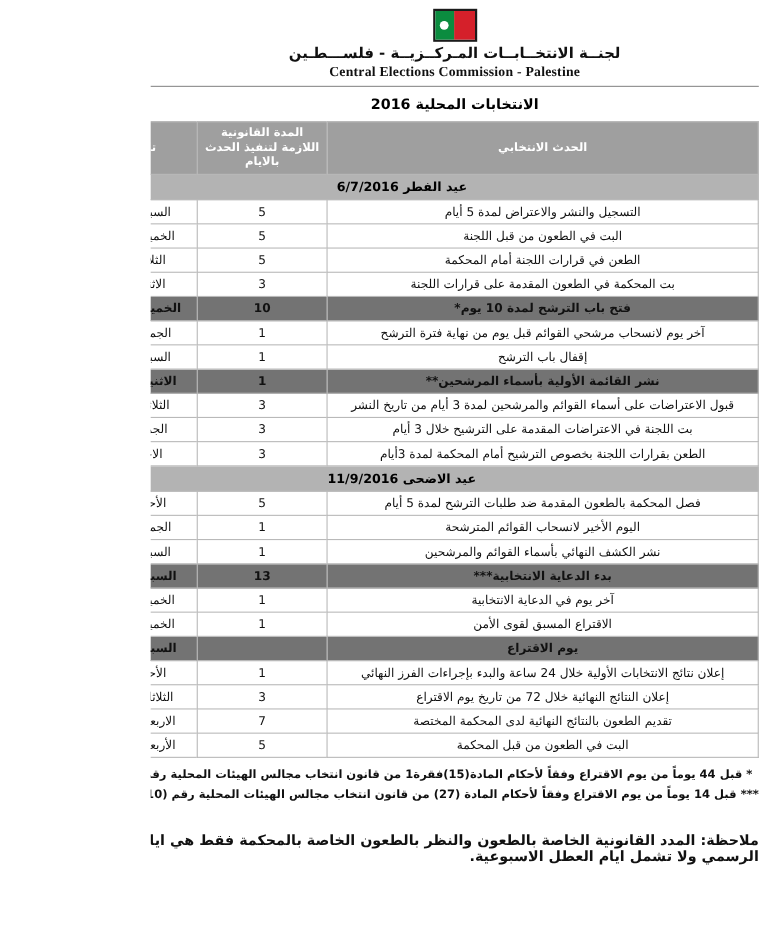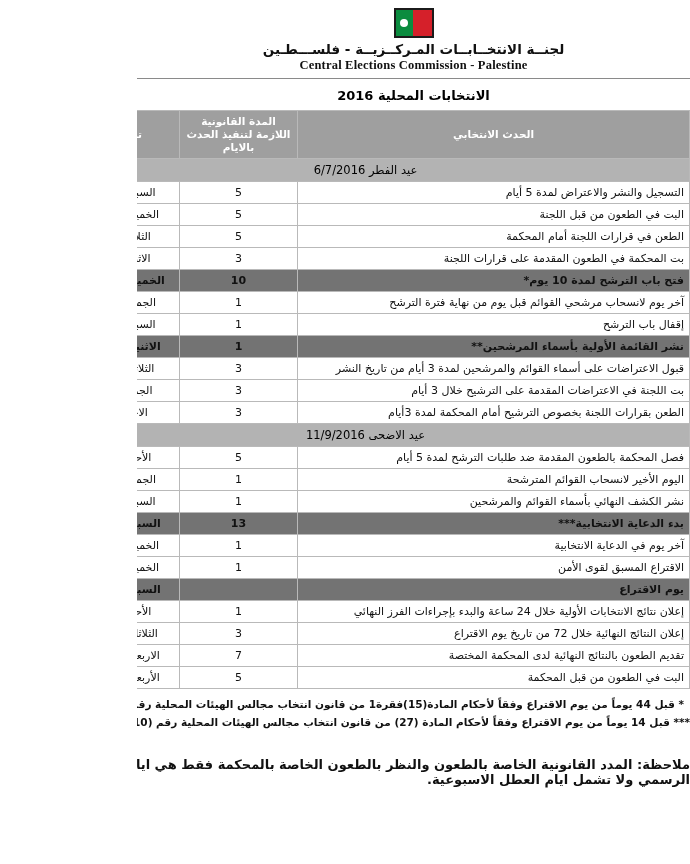--- a/index.html
+++ b/index.html
@@ -88,28 +88,28 @@
     font-weight: bold;
     font-size: 10.5px;
     line-height: 1.25;
     text-align: center;
     height: 38px;
   }
   col.c-event  { width: 392px; }
   col.c-days   { width: 118px; }
   col.c-date   { width: 138px; }
 
-  td.event { text-align: right; color: #111; }
+  td.event { text-align: center; color: #111; }
   td.days  { text-align: center; color: #111; }
   td.date  { text-align: center; color: #111; margin-left: 32px; }
 
   tr.holiday td {
     background: #b3b3b3;
     text-align: center;
-    font-weight: normal;
+    font-weight: bold;
     color: #000;
     font-size: 11.5px;
     height: 21px;
   }
   tr.highlight td {
     background: #737373;
     font-weight: bold;
   }
   tr.row td { height: 21px; }
 

